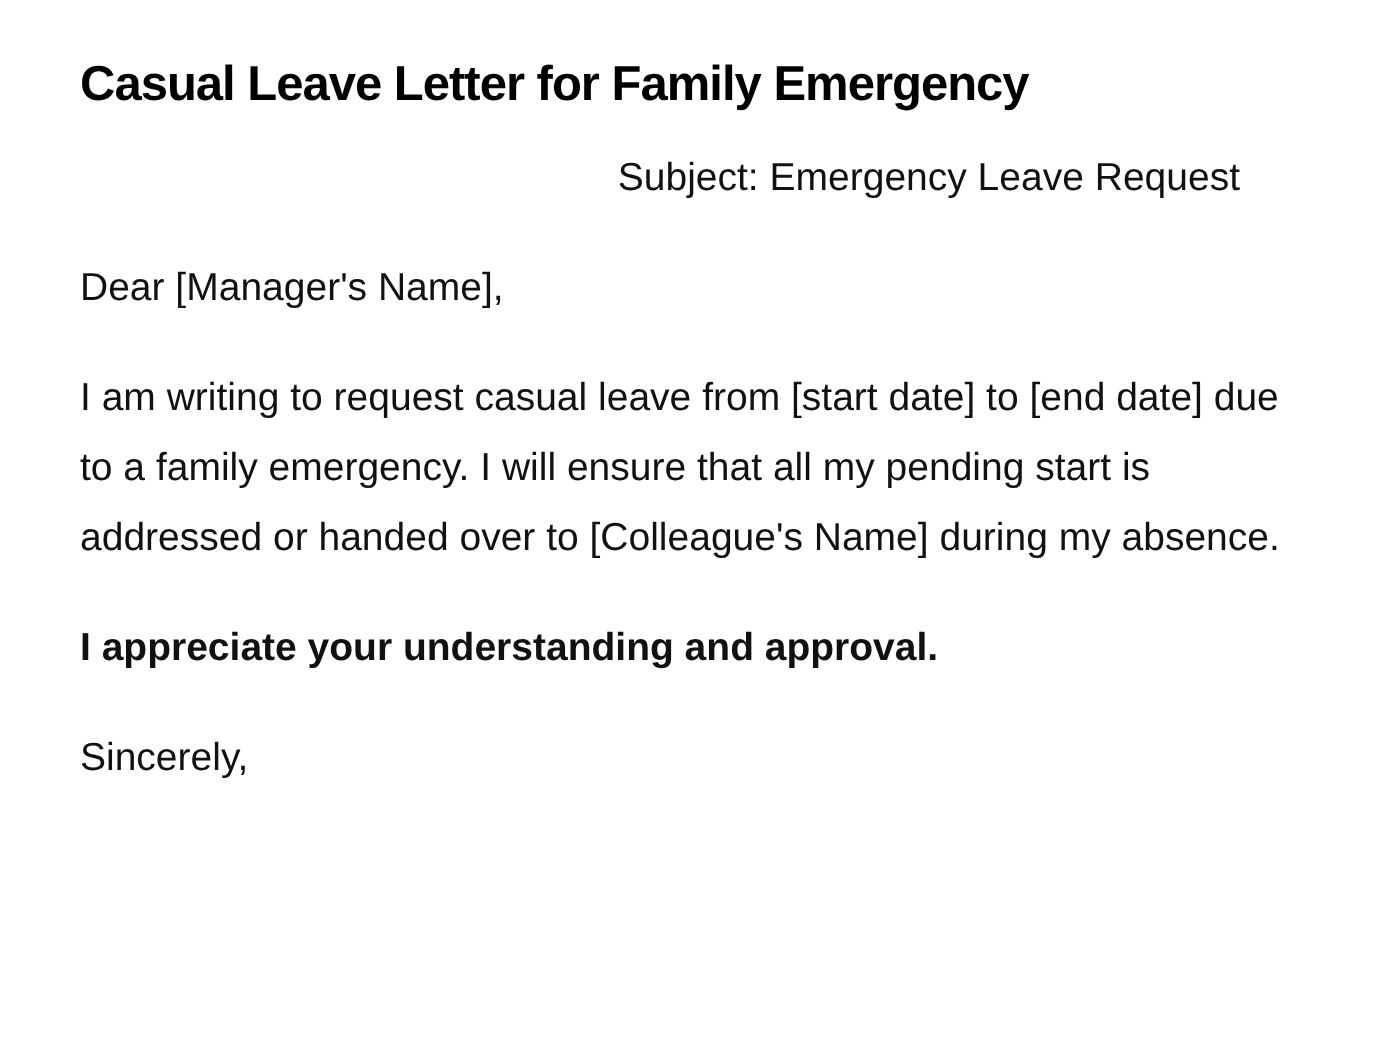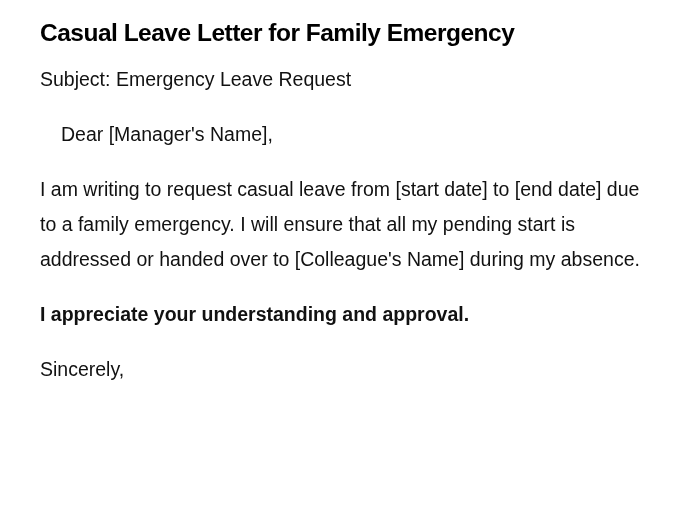--- a/index.html
+++ b/index.html
@@ -9,41 +9,41 @@
     }
     body {
       width: 700px;
       height: 530px;
       overflow: hidden;
       font-family: "Liberation Sans", "DejaVu Sans", sans-serif;
       color: #111111;
     }
     .page {
       position: relative;
-      padding: 18px 40px 0 40px;
+      padding: 28px 40px 0 40px;
       box-sizing: border-box;
       width: 660px;
       height: 530px;
     }
     .title {
       margin: 0;
       font-size: 24.5px;
       font-weight: bold;
       letter-spacing: -0.5px;
       line-height: 30px;
       color: #000000;
     }
     .para {
       margin: 0;
       font-size: 19.5px;
       line-height: 35px;
       color: #111111;
     }
-    .subject { margin-top: 14px; }
-    .greeting { margin-top: 20px; margin-left: 21px; }
+    .subject { margin-top: 14px; text-align: right; }
+    .greeting { margin-top: 20px; }
     .body-text { margin-top: 20px; width: 600px; }
     .closing-line { margin-top: 20px; font-weight: bold; }
     .signoff { margin-top: 20px; }
     .signature { margin-top: 20px; }
   </style>
 </head>
 <body>
 
 <div class="page">
   <h1 class="title">Casual Leave Letter for Family Emergency</h1>

